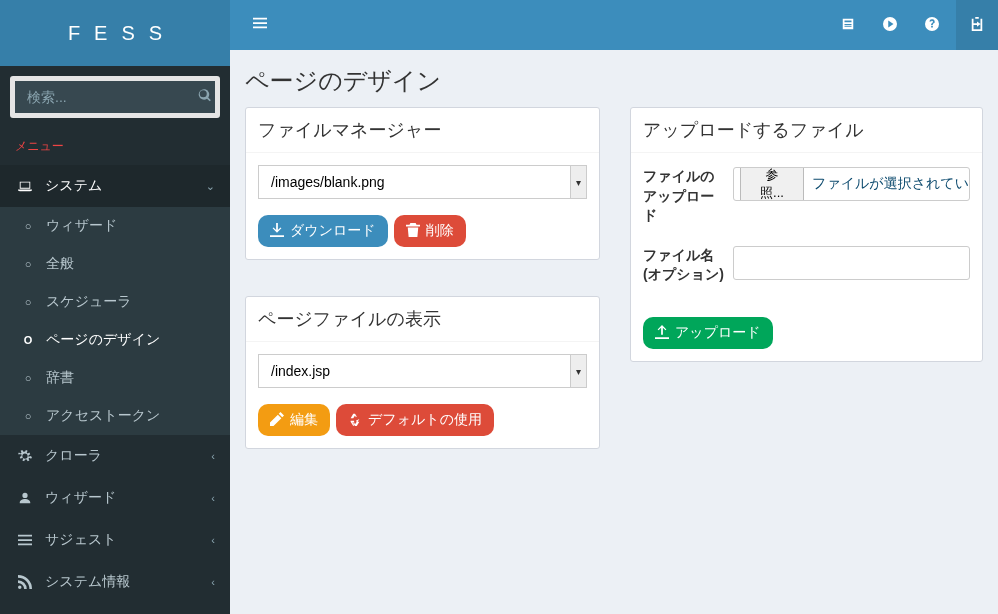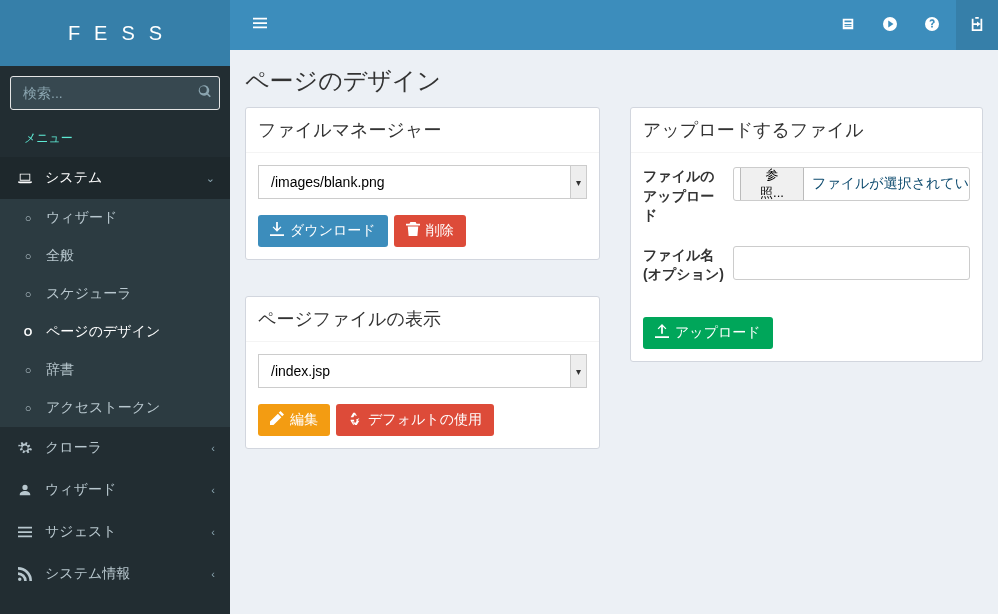--- a/index.html
+++ b/index.html
@@ -4,24 +4,24 @@
 <style>
 * { margin: 0; padding: 0; box-sizing: border-box; }
 body { font-family: "Helvetica Neue", Arial, sans-serif; font-size: 14px; color: #333; background: #ecf0f5; }
 .wrapper { display: flex; min-height: 614px; }
 
 
 .sidebar { width: 230px; background: #222d32; color: #b8c7ce; display: flex; flex-direction: column; }
 .logo { height: 66px; background: #367fa9; display: flex; align-items: center; justify-content: center; }
 .logo-text { color: #fff; font-size: 20px; letter-spacing: 14px; font-weight: 300; padding-left: 14px; }
 .search-box { margin: 10px; position: relative; }
-.search-input { width: 100%; background: #374850; border: 1px solid #e5e5e5; color: #b8c7ce; padding: 8px 32px 8px 12px; border-radius: 3px; font-size: 14px; }
+.search-input { width: 100%; background: #374850; border: 5px solid #e5e5e5; color: #b8c7ce; padding: 8px 32px 8px 12px; border-radius: 3px; font-size: 14px; }
 .search-input::placeholder { color: #8aa4af; }
 .search-btn { position: absolute; right: 8px; top: 50%; transform: translateY(-50%); background: none; border: none; color: #8aa4af; cursor: pointer; }
-.menu-header { padding: 10px 24px; color: #5eead4; font-size: 12px; }
+.menu-header { padding: 10px 15px; color: #ef4444; font-size: 12px; }
 .menu-item { display: flex; align-items: center; padding: 12px 15px; color: #b8c7ce; text-decoration: none; cursor: pointer; position: relative; }
 .menu-item.open { background: #1e282c; color: #fff; }
 .menu-item .icon { width: 20px; margin-right: 10px; display: inline-flex; align-items: center; justify-content: center; }
 .menu-item .chevron { position: absolute; right: 15px; font-size: 11px; color: #8aa4af; }
 .submenu { background: #2c3b41; }
 .submenu .menu-item { padding: 10px 15px 10px 20px; font-size: 14px; }
 .submenu .menu-item.active { color: #fff; }
 .submenu .menu-item .icon { font-size: 11px; width: 16px; margin-right: 10px; }
 
 
@@ -42,21 +42,21 @@
 
 .box { background: #fff; border: 1px solid #d2d6de; border-radius: 3px; }
 .box-header { padding: 10px 12px; border-bottom: 1px solid #f4f4f4; }
 .box-title { font-size: 18px; font-weight: 400; }
 .box-body { padding: 12px; }
 
 .select-wrap { position: relative; }
 .select-wrap select { width: 100%; padding: 7px 24px 7px 12px; border: 1px solid #ccc; background: #fff; font-size: 14px; appearance: none; -webkit-appearance: none; height: 34px; }
 .select-wrap .arrow { position: absolute; right: 1px; top: 1px; bottom: 1px; width: 16px; background: #eee; border-left: 1px solid #ccc; display: flex; align-items: center; justify-content: center; font-size: 10px; pointer-events: none; }
 
-.btn { display: inline-flex; align-items: flex-start; padding: 7px 12px; border: none; border-radius: 3px; color: #fff; font-size: 14px; cursor: pointer; gap: 6px; }
+.btn { display: inline-flex; align-items: flex-end; padding: 7px 12px; border: none; border-radius: 10px; color: #fff; font-size: 14px; cursor: pointer; gap: 6px; }
 .btn-primary { background: #3c8dbc; }
 .btn-danger { background: #dd4b39; }
 .btn-warning { background: #f39c12; }
 .btn-success { background: #00a65a; }
 .btn-row { display: flex; gap: 6px; margin-top: 16px; }
 
 .form-group { display: flex; padding: 2px 0; margin-bottom: 16px; }
 .form-label { width: 90px; font-weight: bold; font-size: 14px; line-height: 1.4; padding-right: 8px; }
 .form-control-wrap { flex: 1; }
 .form-input { width: 100%; padding: 6px 10px; border: 1px solid #ccc; border-radius: 3px; font-size: 14px; height: 34px; }

